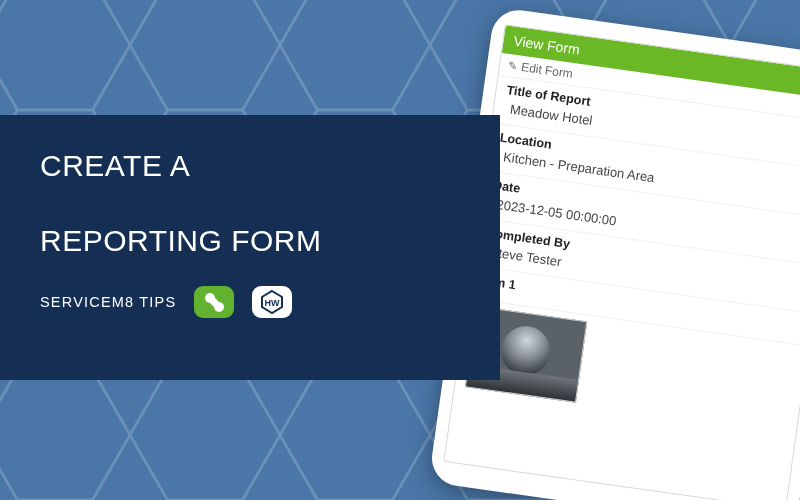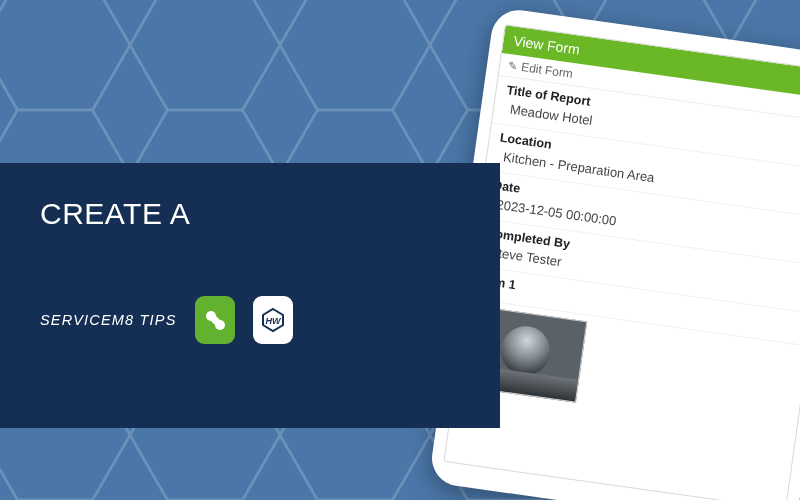--- a/index.html
+++ b/index.html
@@ -30,42 +30,40 @@
     position: absolute;
     left: 0;
     top: 115px;
     width: 500px;
     height: 265px;
     background: #142f53;
     color: #fff;
     padding: 32px 40px 28px 40px;
     box-sizing: border-box;
     z-index: 5;
-    margin-top: 48px;
   }
   .panel h1 {
     margin: 0 0 26px 0;
     font-weight: 400;
     font-size: 30px;
     line-height: 1.25;
     letter-spacing: 0.5px;
   }
   .panel .subrow {
     display: flex;
     align-items: center;
     gap: 18px;
-    font-style: italic;
   }
   .panel .subtitle {
     font-size: 14.5px;
     letter-spacing: 1.2px;
   }
   .badge {
     width: 40px;
-    height: 48px;
+    height: 32px;
     border-radius: 9px;
     display: flex;
     align-items: center;
     justify-content: center;
     font-weight: 700;
   }
   .badge.green {
     background: #63b22f;
   }
   .badge.white {
@@ -251,20 +249,21 @@
 
         </div>
       </div>
     </div>
   </div>
 
   <div class="panel">
     <h1>
       <span>CREATE A</span><br>
       <br>
+      <span>REPORTING FORM</span>
     </h1>
     <div class="subrow">
       <span class="subtitle">SERVICEM8 TIPS</span>
       <span class="badge green">
         <svg width="24" height="24" viewBox="0 0 24 24">
           <circle cx="8" cy="8" r="5" fill="#fff"></circle>
           <circle cx="17" cy="17" r="5" fill="#fff"></circle>
           <rect x="9" y="9" width="7" height="7" transform="rotate(45 12.5 12.5)" fill="#fff"></rect>
           <circle cx="8" cy="8" r="5" fill="none" stroke="#63b22f" stroke-width="0"></circle>
         </svg>

